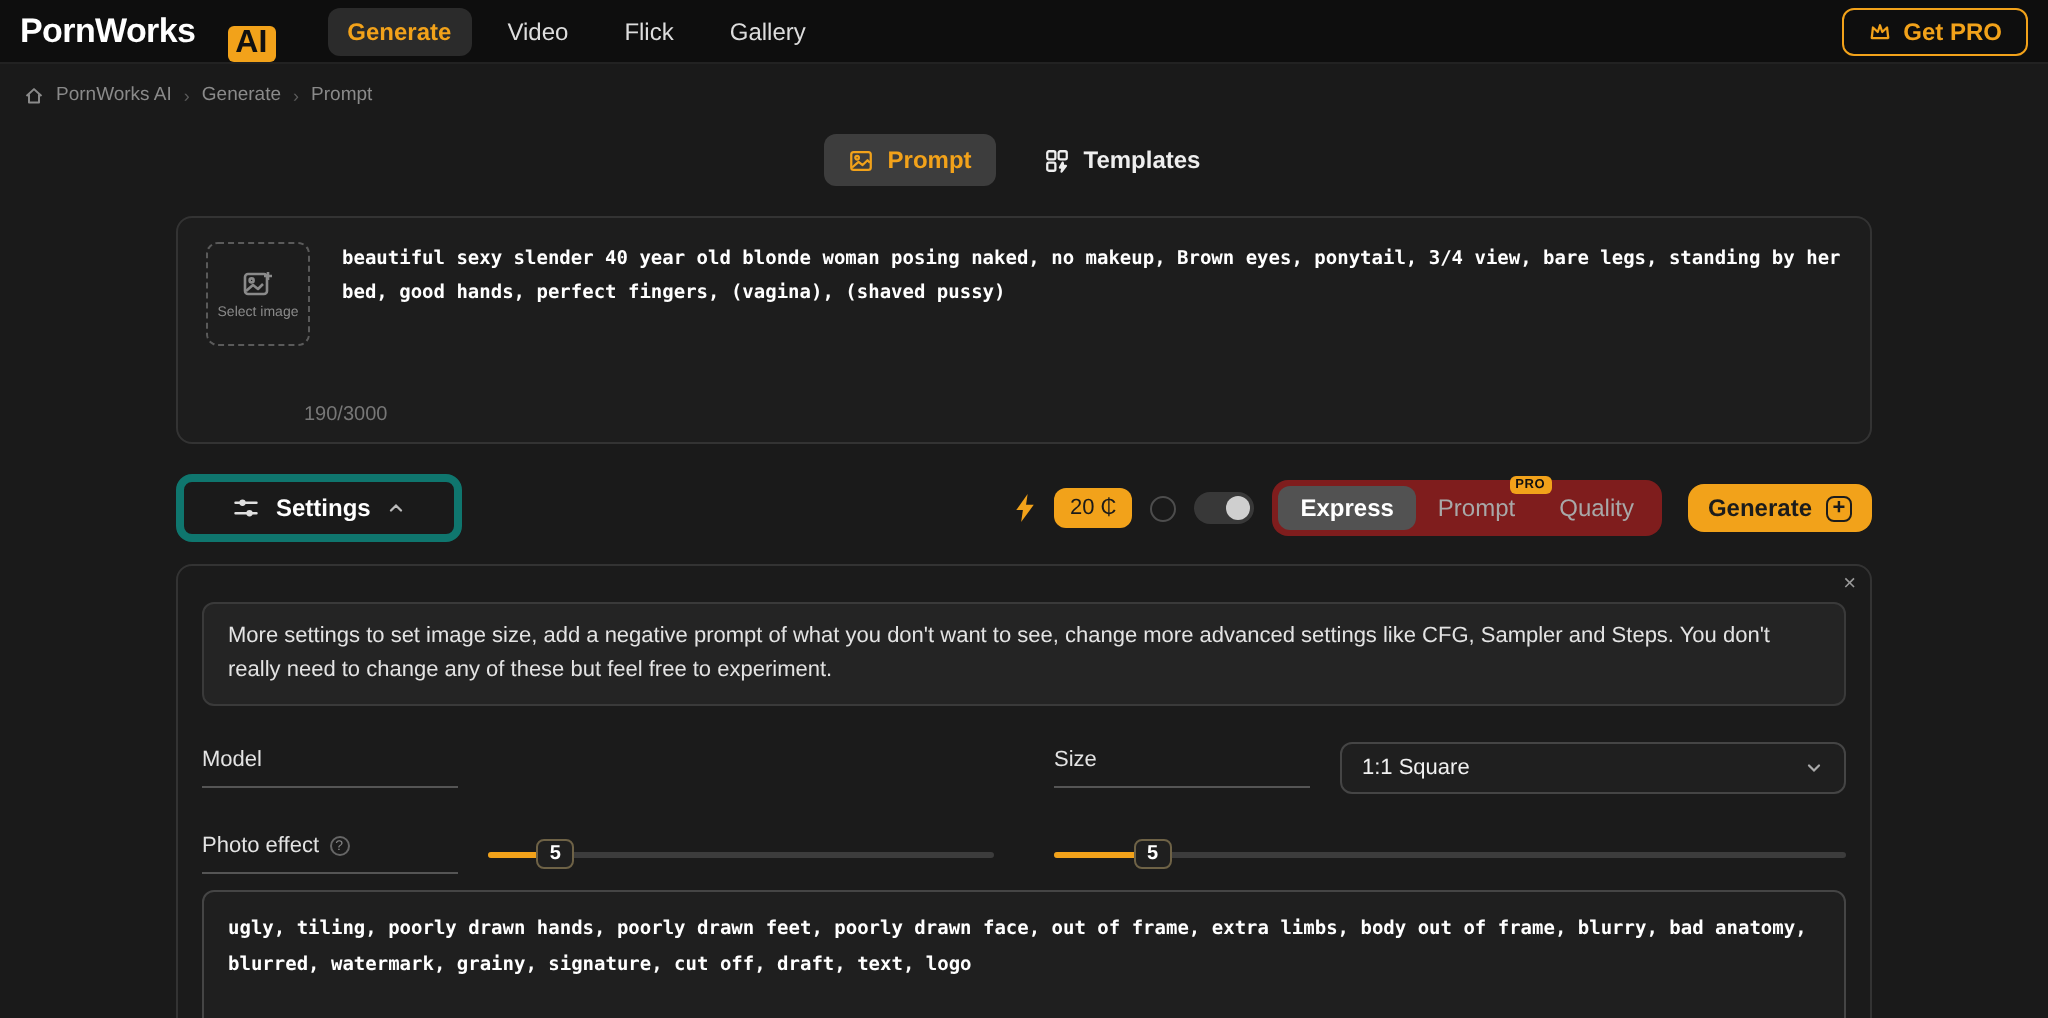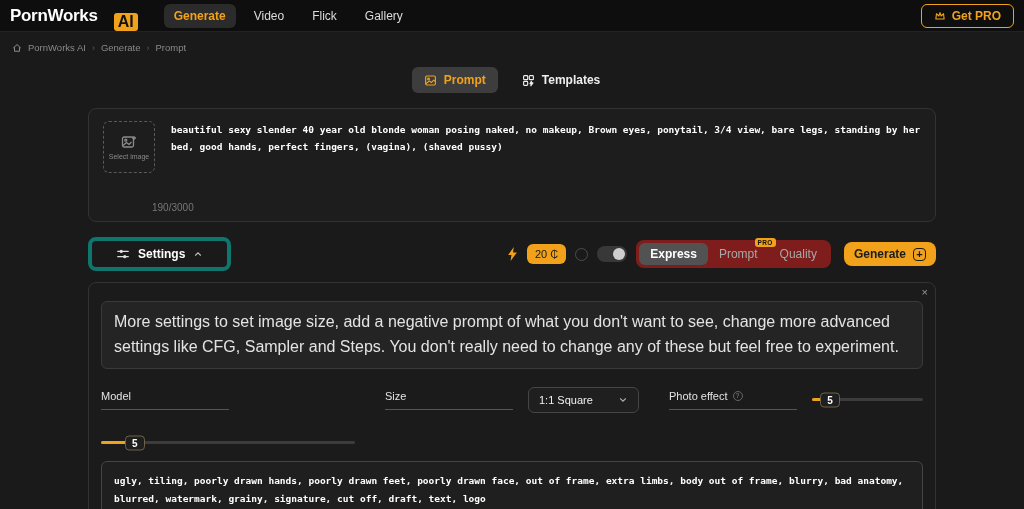--- a/index.html
+++ b/index.html
@@ -104,24 +104,24 @@
   .settings-panel {
     margin-top:11px; border:1px solid #333; border-radius:8px; background:#1b1b1b;
     padding:10px 12px 16px 12px; position:relative;
   }
   .panel-close {
     position:absolute; top:3px; right:7px; color:#9a9a9a; font-size:11px; cursor:pointer;
     background:transparent; border:none; font-family:inherit;
   }
   .info-box {
     border:1px solid #3a3a3a; background:#242424; border-radius:6px;
-    padding:8px 12px; font-size:16px; color:#e3e3e3; line-height:1.55; margin-top:8px;
+    padding:8px 12px; font-size:11px; color:#e3e3e3; line-height:1.55; margin-top:8px;
   }
   .form-grid {
-    display:grid; grid-template-columns:1fr 1fr 1fr; column-gap:30px; row-gap:20px; margin-top:18px;
+    display:grid; grid-template-columns:1fr 1fr; column-gap:30px; row-gap:20px; margin-top:18px;
   }
   .field-row { display:flex; align-items:center; gap:15px; }
   .field-label {
     width:128px; flex-shrink:0; font-size:11px; color:#e3e3e3;
     border-bottom:1px solid #555; padding-bottom:7px;
     display:flex; align-items:center; gap:5px;
   }
   .select {
     flex:1; display:flex; align-items:center; justify-content:space-between;
     background:#1f1f1f; border:1px solid #454545; border-radius:6px;

